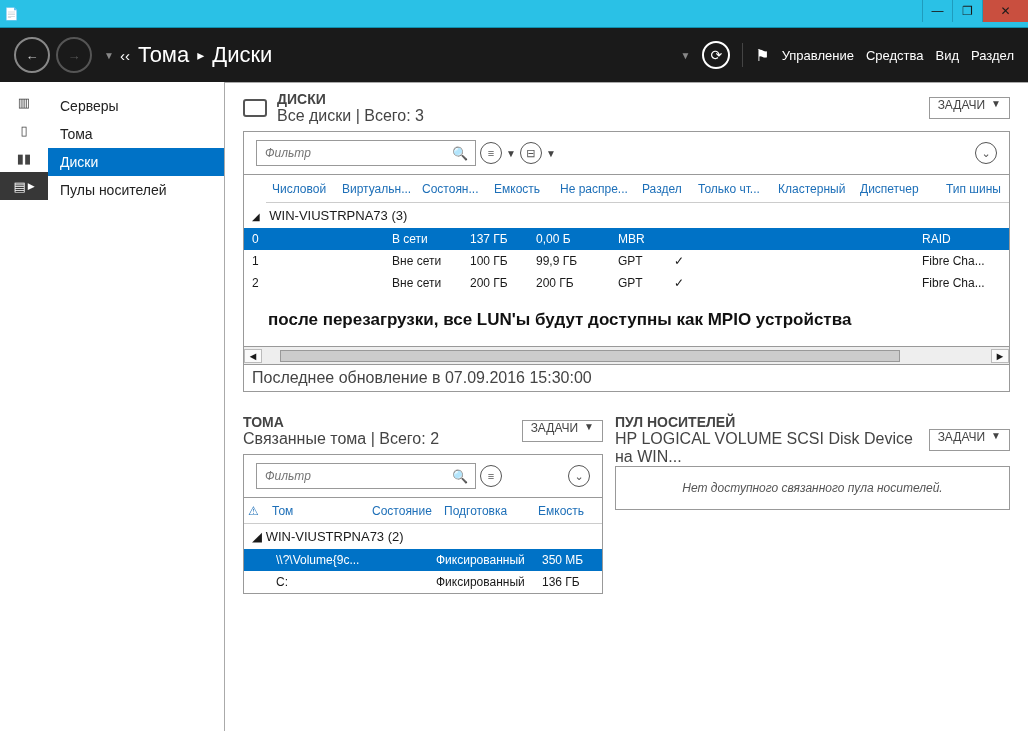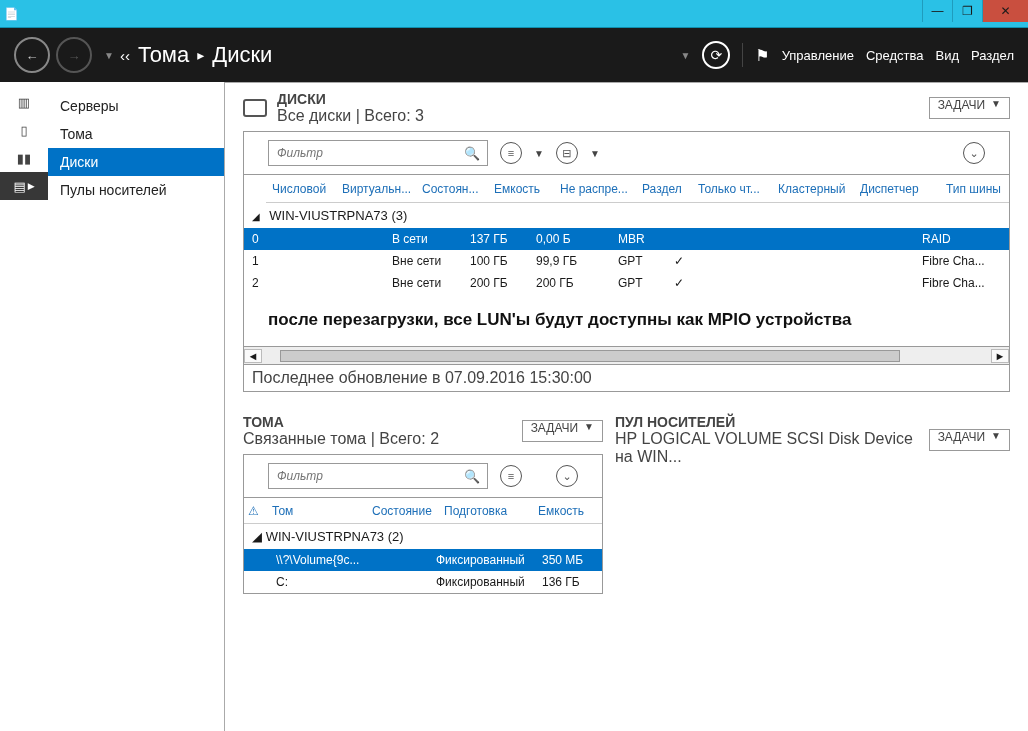--- a/index.html
+++ b/index.html
@@ -29,21 +29,21 @@
 .sidebar .item { height:28px; display:flex; align-items:center; padding-left:12px; font-size:14px; color:#222;}
 .sidebar .item.selected { background:#0072c6; color:#fff;}
 .content { flex:1; background:#fff; border-left:1px solid #aaa; border-top:1px solid #aaa; position:relative; overflow:auto; padding:8px 18px 8px 18px;}
 .panel-header { display:flex; align-items:center; gap:10px; }
 .panel-header .icon { width:24px; height:18px; border:2px solid #555; border-radius:3px; position:relative;}
 .panel-header .hinfo { display:flex; flex-direction:column;}
 .panel-header .title { font-size:14px; font-weight:600; color:#444;}
 .panel-header .sub { font-size:16px; color:#444;}
 .tasks-btn { margin-left:auto; border:1px solid #999; height:22px; padding:0 8px; display:flex; align-items:flex-start; gap:6px; font-size:12px; color:#444;}
 .tasks-btn .caret { font-size:10px;}
-.toolbar { border:1px solid #999; margin-top:6px; padding:8px 24px; display:flex; align-items:center; gap:12px;}
+.toolbar { border:1px solid #999; margin-top:6px; padding:8px 12px; display:flex; align-items:center; gap:4px;}
 .filter-box { border:1px solid #999; height:26px; display:flex; align-items:center; padding:0 6px; flex:0 0 auto;}
 .filter-box input { border:0; outline:0; color:#777; font-style:italic; font-size:12px;}
 .filter-box .mag { margin-left:auto; font-size:13px;}
 .circle-btn { width:22px; height:22px; border:1.5px solid #555; border-radius:50%; display:flex; align-items:center; justify-content:center; font-size:11px; color:#555;}
 .caret-sm { font-size:10px; color:#444;}
 .toolbar .spacer { flex:1;}
 .table { border:1px solid #999; border-top:0; }
 .table .hdr { display:grid; grid-template-columns: 70px 80px 72px 66px 82px 56px 80px 82px 86px 78px; height:28px; align-items:center; border-bottom:1px solid #ccc; padding:0 4px;margin-left:22px;}
 .table .hdr div { color:#1d6fb8; font-size:12px; white-space:nowrap; overflow:hidden; text-overflow:ellipsis; border-right:1px solid transparent; padding-left:2px;}
 .group-row { padding:5px 8px; font-size:13px;}
@@ -259,17 +259,20 @@
         <div class="panel-header">
           <div class="hinfo">
             <div class="title">ПУЛ НОСИТЕЛЕЙ</div>
             <div class="sub">HP LOGICAL VOLUME SCSI Disk Device на WIN...</div>
           </div>
           <div class="tasks-btn">
             <span>ЗАДАЧИ</span>
             <span class="caret">▼</span>
           </div>
         </div>
+        <div class="pool-box">
+          <div style="text-align:center;">Нет доступного связанного пула носителей.</div>
+        </div>
       </div>
     </div>
 
   </div>
 </div>
 
 </body></html>

